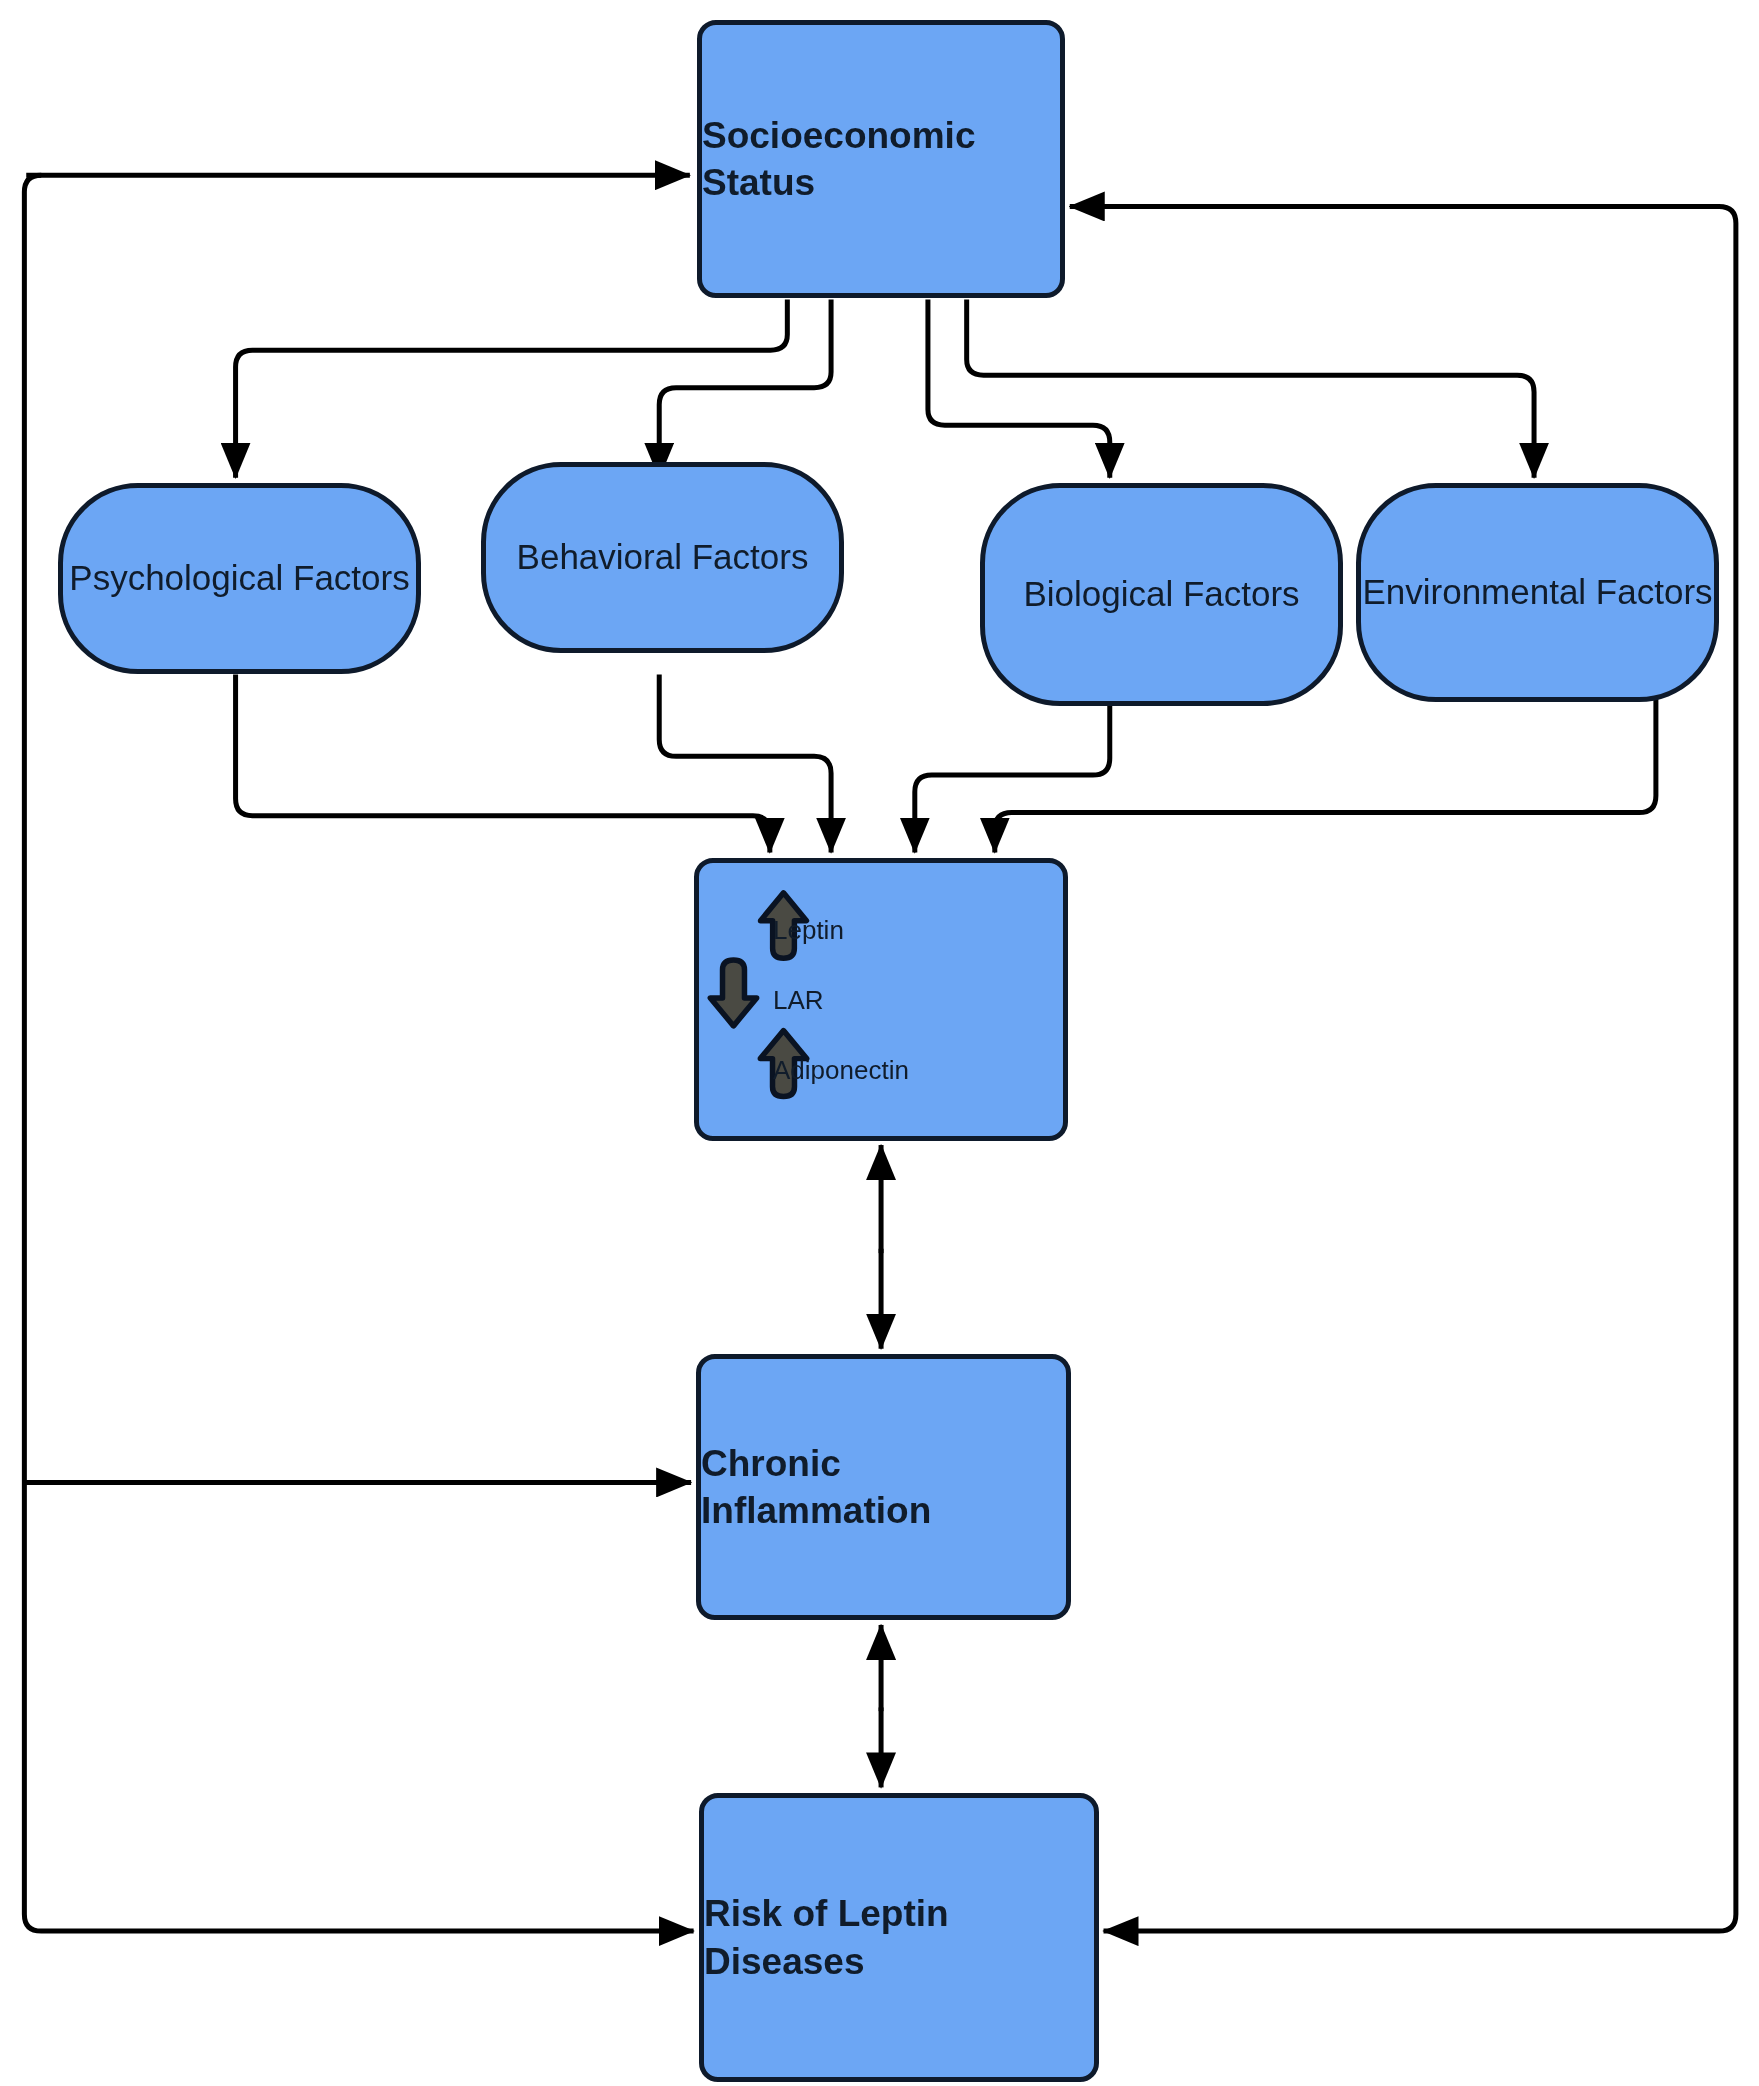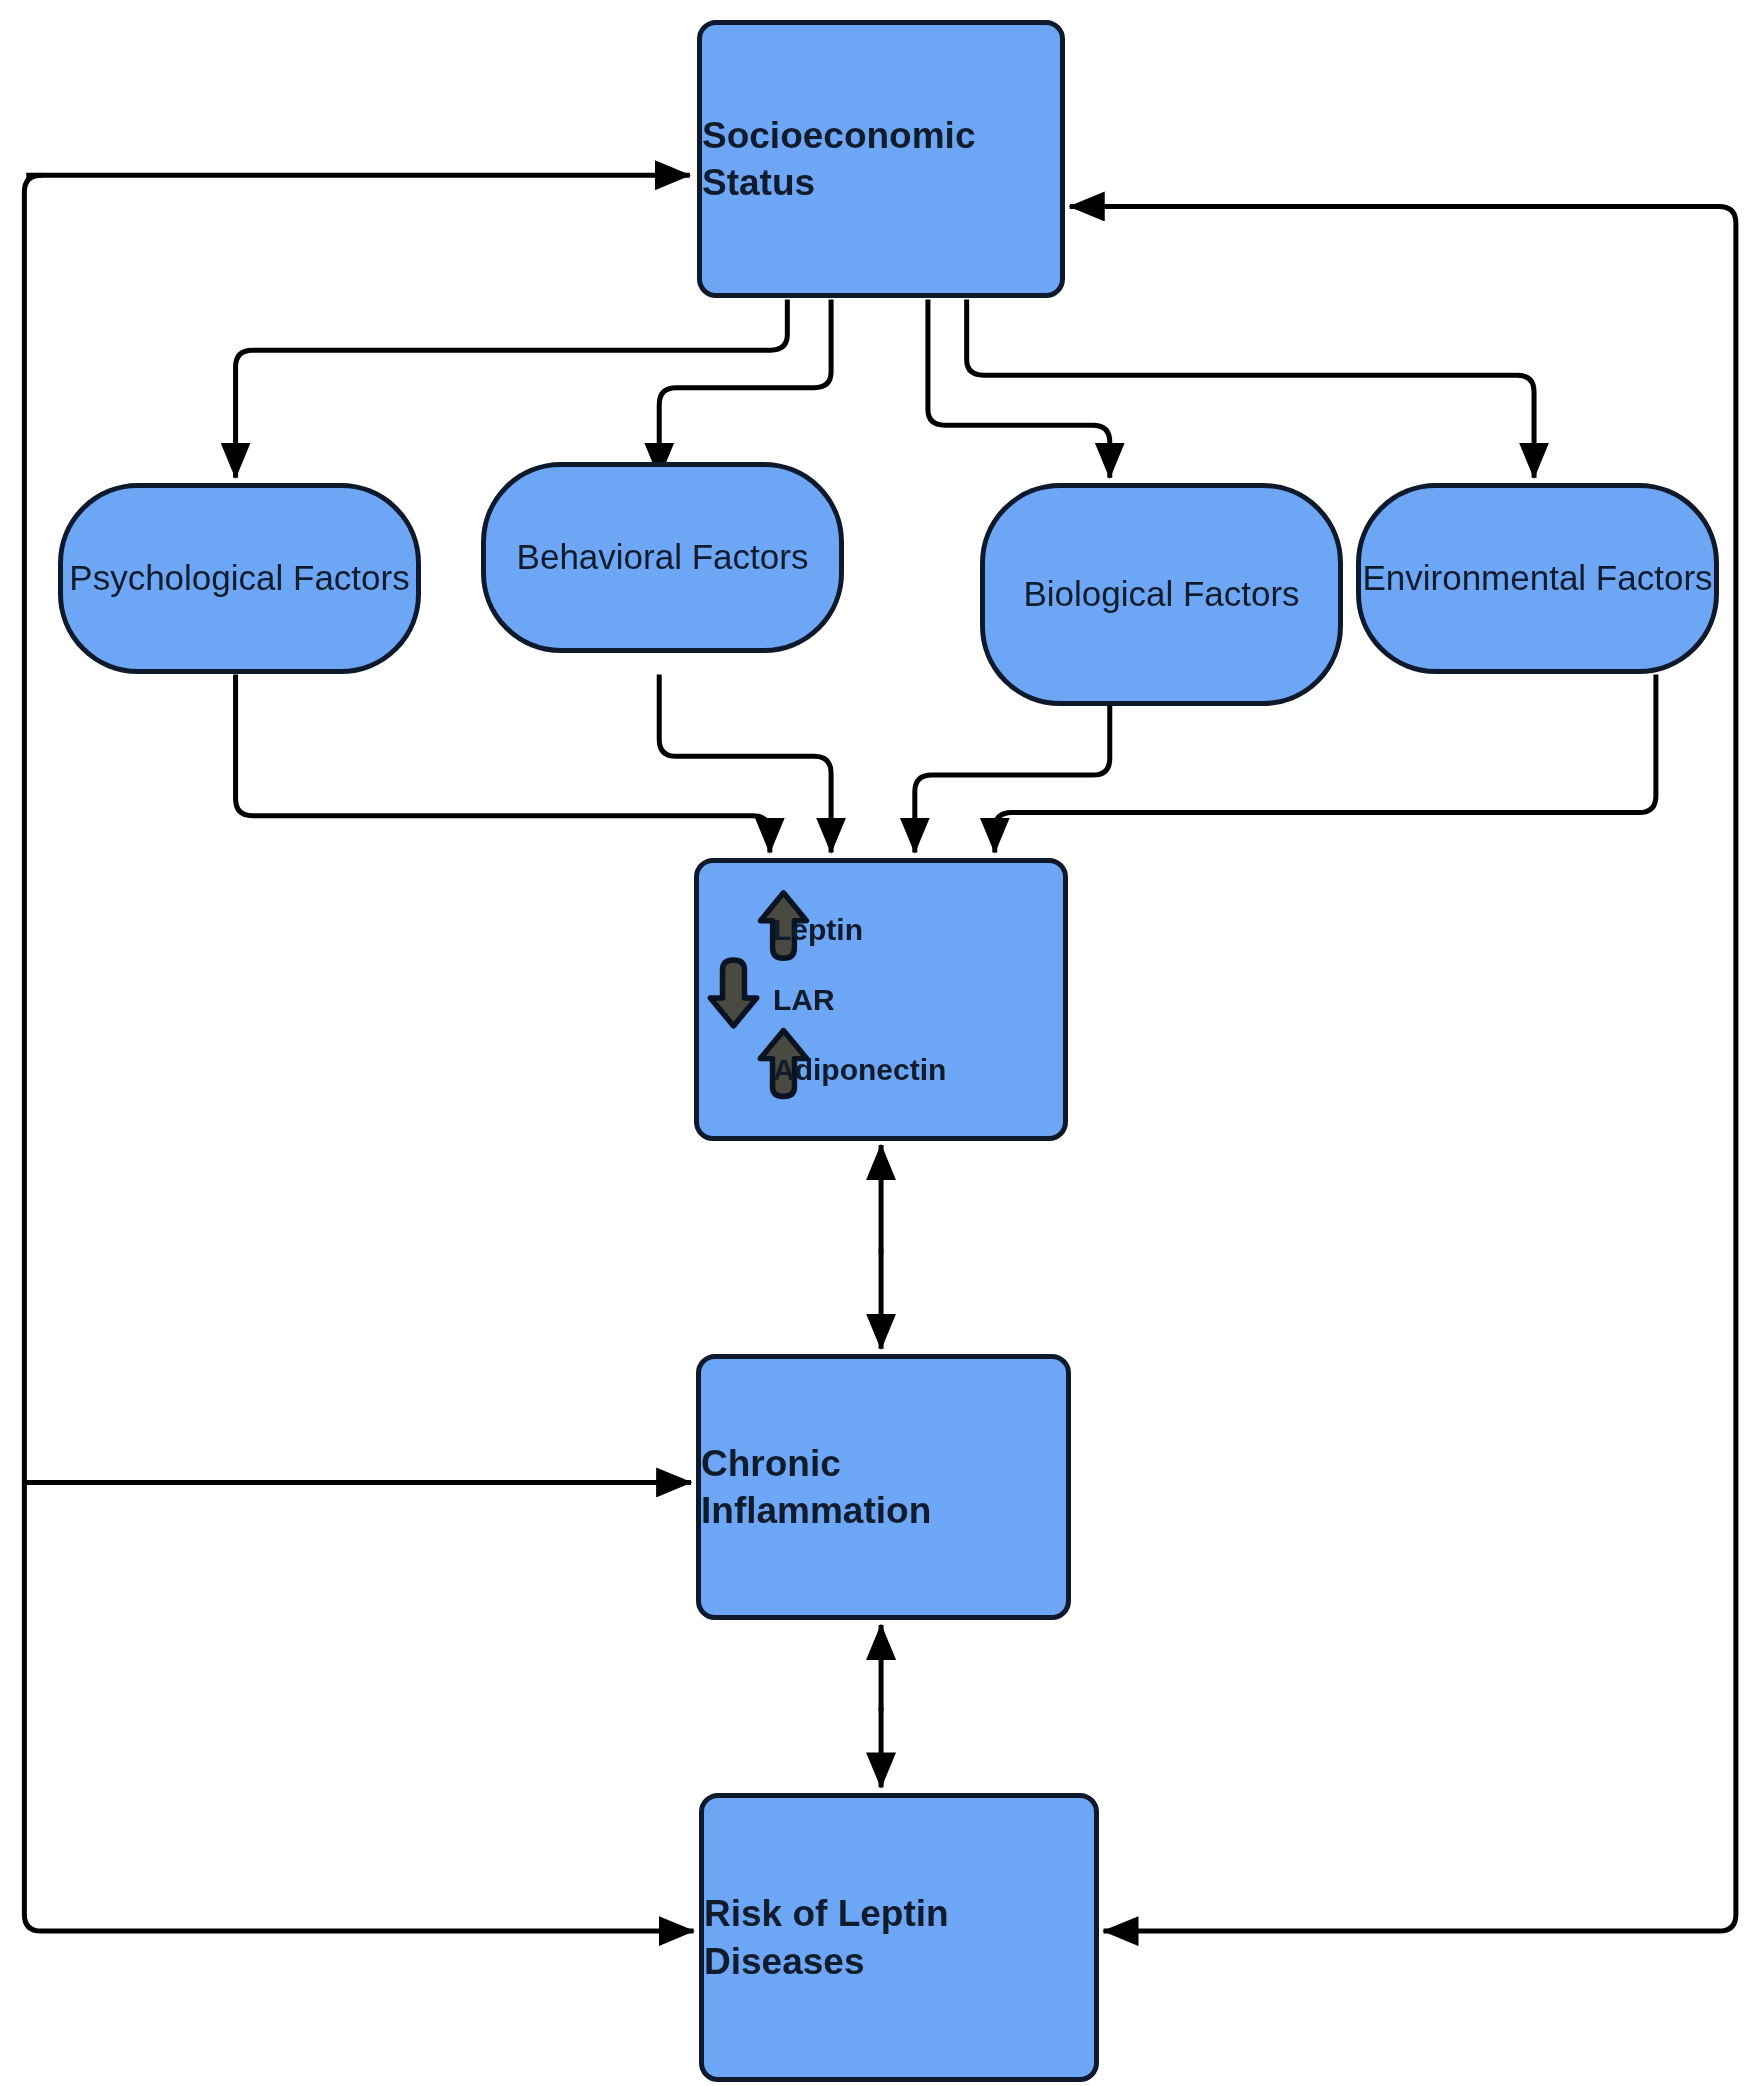--- a/index.html
+++ b/index.html
@@ -38,21 +38,21 @@
   .f-ses{font-size:37px;}
   .f-factor{font-size:35px;}
   .f-big{font-size:37px;}
   .lar{display:block;}
   .lar .glyph{position:absolute;}
   .glyph path{fill:var(--glyph-fill);stroke:var(--glyph-border);stroke-width:9;stroke-linejoin:round;}
   .lar-lines{
     position:absolute;left:74px;right:3.8px;top:0;bottom:0;
     display:flex;flex-direction:column;justify-content:center;
   }
-  .lar-line{font-size:30px;font-weight:bold;line-height:70px;height:70px;}
+  .lar-line{font-size:26px;font-weight:normal;line-height:70px;height:70px;}
 </style>
 </head>
 <body>
 
 <div class="canvas">
 
   <svg class="wires" width="1759" height="2087" viewBox="0 0 2815 3339" aria-hidden="true">
     <defs>
       <marker id="ah" markerWidth="58" markerHeight="48" refX="56" refY="24" orient="auto" markerUnits="userSpaceOnUse">
         <path class="ah" d="M0,0 L58,24 L0,48 Z"></path>
@@ -89,21 +89,21 @@
 
   <div class="node pill f-factor" style="left:58px;top:483px;width:363px;height:191px;">
     <span>Psychological Factors</span>
   </div>
   <div class="node pill f-factor" style="left:481px;top:462px;width:363px;height:191px;">
     <span>Behavioral Factors</span>
   </div>
   <div class="node pill f-factor" style="left:980px;top:483px;width:363px;height:223px;">
     <span>Biological Factors</span>
   </div>
-  <div class="node pill f-factor" style="left:1356px;top:483px;width:363px;height:191px;">
+  <div class="node pill f-factor" style="left:1356px;top:483px;width:363px;height:219px;">
     <span>Environmental Factors</span>
   </div>
 
   <div class="node r28 lar" style="left:694px;top:858px;width:374px;height:283px;">
     <svg class="glyph" style="left:54px;top:25px;" width="61" height="75" viewBox="0 0 100 124" aria-hidden="true">
       <path d="M50,8 L88,54 L68,54 L68,100 Q68,116 50,116 Q32,116 32,100 L32,54 L12,54 Z"></path>
     </svg>
     <svg class="glyph" style="left:3.8px;top:86px;" width="61" height="88" viewBox="0 0 100 124" aria-hidden="true">
       <path d="M50,116 L12,70 L32,70 L32,24 Q32,8 50,8 Q68,8 68,24 L68,70 L88,70 Z"></path>
     </svg>

